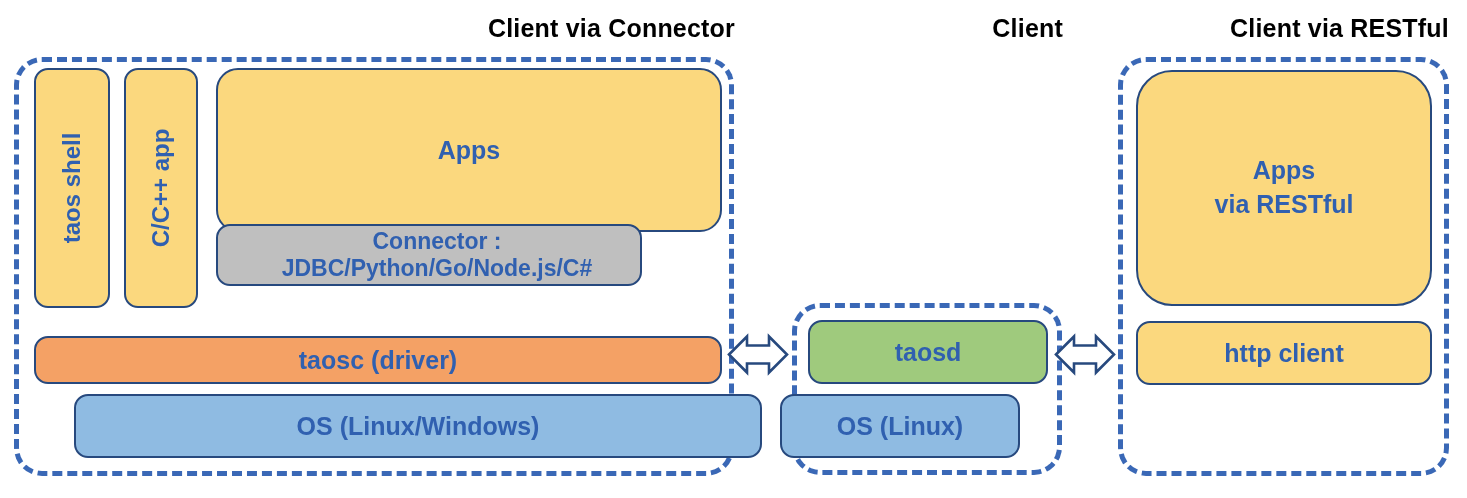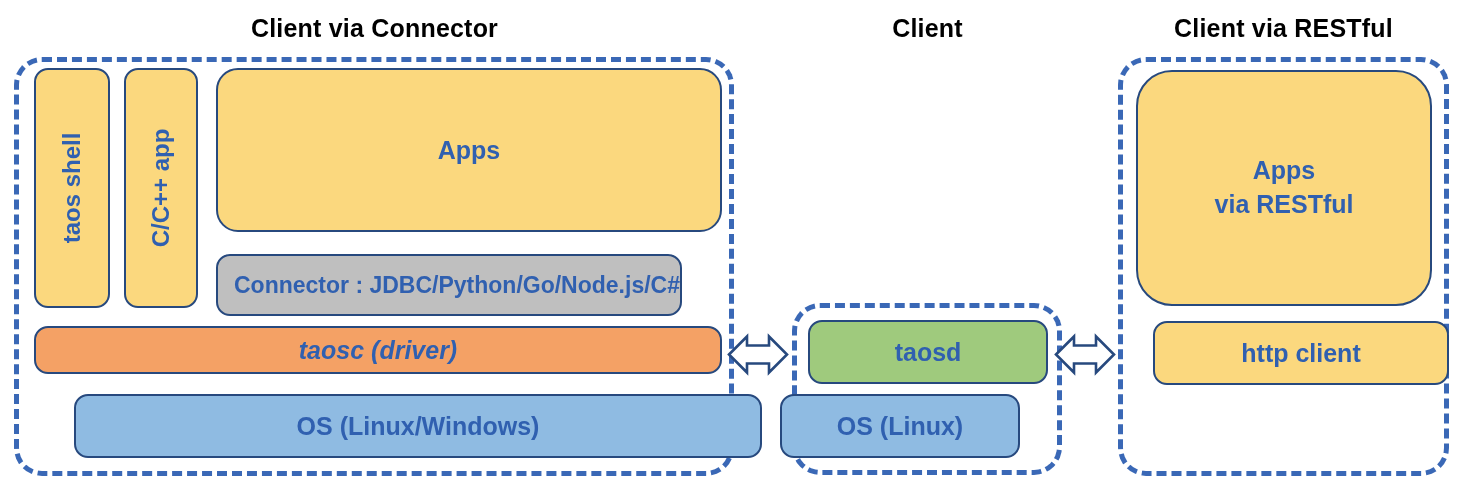--- a/index.html
+++ b/index.html
@@ -19,21 +19,21 @@
   .canvas{
     position:relative;
     width:1467px;
     height:498px;
     background:#ffffff;
     overflow:hidden;
   }
   .group-title{
     position:absolute;
     top:14px;
-    text-align:center;
+    text-align:right;
     font-size:25px;
     font-weight:bold;
     color:var(--title-black);
     letter-spacing:0.2px;
   }
   .dashed-group{
     position:absolute;
     border:5px dashed var(--dash-blue);
     border-radius:28px;
     background:transparent;
@@ -88,46 +88,46 @@
   </div>
 
   <div class="box yellow" style="left:124px;top:68px;width:74px;height:240px;">
     <span class="vlabel">C/C++ app</span>
   </div>
 
   <div class="box yellow apps-big" style="left:216px;top:68px;width:506px;height:164px;">
     <span>Apps</span>
   </div>
 
-  <div class="box gray" style="left:216px;top:254px;width:466px;height:62px;padding-left:16px;">
+  <div class="box gray" style="left:216px;top:224px;width:426px;height:62px;padding-left:16px;">
     <span class="connector-text">Connector : JDBC/Python/Go/Node.js/C#</span>
   </div>
 
-  <div class="box orange" style="left:34px;top:326px;width:688px;height:48px;font-style:italic;">
+  <div class="box orange" style="left:34px;top:336px;width:688px;height:48px;">
     <span>taosc (driver)</span>
   </div>
 
   <div class="box osblue" style="left:34px;top:394px;width:688px;height:64px;margin-left:40px;">
     <span>OS (Linux/Windows)</span>
   </div>
 
   <div class="box green" style="left:808px;top:320px;width:240px;height:64px;justify-content:center;">
     <span>taosd</span>
   </div>
 
   <div class="box osblue" style="left:780px;top:394px;width:240px;height:64px;">
     <span>OS (Linux)</span>
   </div>
 
   <div class="box yellow apps-rest" style="left:1136px;top:70px;width:296px;height:236px;">
     <span class="multiline">Apps
 via RESTful</span>
   </div>
 
-  <div class="box yellow" style="left:1136px;top:321px;width:296px;height:64px;margin-left:17px;">
+  <div class="box yellow" style="left:1136px;top:321px;width:296px;height:64px;">
     <span>http client</span>
   </div>
 
 
   <svg class="arrow" style="left:727px;top:332px;" width="62" height="45" viewBox="0 0 62 45">
     <polygon points="2,22.5 20,4.5 20,13.5 42,13.5 42,4.5 60,22.5 42,40.5 42,31.5 20,31.5 20,40.5" fill="#ffffff" stroke="#27497E" stroke-width="2.6" stroke-linejoin="miter"></polygon>
   </svg>
 
   <svg class="arrow" style="left:1054px;top:332px;" width="62" height="45" viewBox="0 0 62 45">
     <polygon points="2,22.5 20,4.5 20,13.5 42,13.5 42,4.5 60,22.5 42,40.5 42,31.5 20,31.5 20,40.5" fill="#ffffff" stroke="#27497E" stroke-width="2.6" stroke-linejoin="miter"></polygon>

